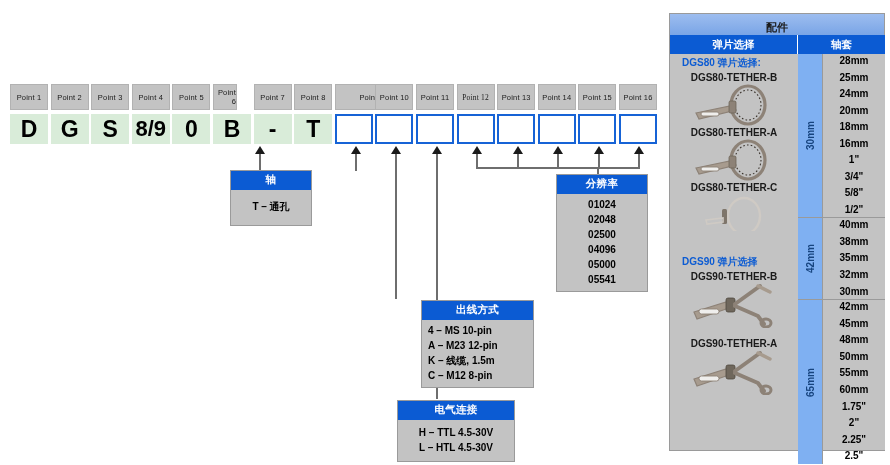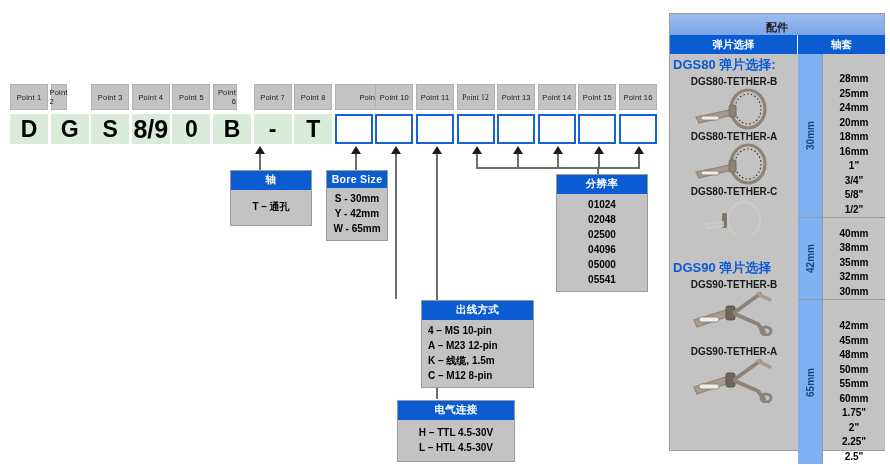--- a/index.html
+++ b/index.html
@@ -21,21 +21,21 @@
     font-size:7.5px; color:#1a1a1a; letter-spacing:.2px;
   }
   
   .code-box{
     position:absolute; height:30px;
     background:#d9ecd9;
     display:flex; align-items:center; justify-content:center;
     font-size:23px; font-weight:bold; color:#000;
     font-family:"Liberation Sans","DejaVu Sans",sans-serif;
   }
-  .code-box.small{ font-size:25px; }
+  .code-box.small{ font-size:22px; }
   .code-box.blank{
     background:#ffffff; border:2px solid #1663d6;
   }
 
   
   .lg{
     position:absolute;
     background:#c3c3c3;
     border:1px solid #9a9a9a;
   }
@@ -83,22 +83,22 @@
     font-size:10.5px; font-weight:bold;
   }
   #hdr-spring{ left:0; width:128px; border-right:1px solid #ffffff; }
   #hdr-sleeve{ left:128px; width:87px; }
 
   #spring-col{
     position:absolute; left:0; top:40px; width:128px; bottom:0;
     background:#c3c3c3; overflow:hidden;
   }
   .spring-grouphdr{
-    color:#0b5bd3; font-size:13px; font-weight:bold;
-    padding-left:3px;
+    color:#0b5bd3; font-size:10px; font-weight:bold;
+    padding-left:12px;
   }
   .spring-lbl{
     color:#1a1a1a; font-size:10px; font-weight:600;
     text-align:center;
   }
 
   
   #sleeve-col{
     position:absolute; left:128px; top:40px; width:87px; bottom:0;
     background:#c3c3c3;
@@ -111,38 +111,38 @@
   }
   .sl-tab span{
     transform:rotate(-90deg);
     white-space:nowrap;
     font-size:10px; font-weight:bold; color:#17447f;
   }
   .sl-list{
     position:absolute; left:24px; top:0; right:0; bottom:0;
     border-left:1px solid #9a9a9a;
     display:flex; flex-direction:column;
-    align-items:center; justify-content:flex-end;
+    align-items:center; justify-content:space-between;
   }
   .sl-item{
     font-size:10px; font-weight:bold; color:#000;
     line-height:14.5px;
   }
 
   
   .tether-svg{ display:block; margin:0 auto; }
 </style>
 </head>
 <body>
 
 <div id="stage">
 
   <div id="points-row">
       <div class="pt-box" style="left: 10px; top: 84px; width: 38px;">Point 1</div>
-      <div class="pt-box" style="left: 50.6px; top: 84px; width: 16px;">Point 2</div>
+      <div class="pt-box" style="left: 50.6px; top: 84px; width: 38px;">Point 2</div>
       <div class="pt-box" style="left: 91.2px; top: 84px; width: 38px;">Point 3</div>
       <div class="pt-box" style="left: 131.8px; top: 84px; width: 38px;">Point 4</div>
       <div class="pt-box" style="left: 172.4px; top: 84px; width: 38px;">Point 5</div>
       <div class="pt-box" style="left: 213px; top: 84px; width: 24px; text-align: right;">Point 6</div>
       <div class="pt-box" style="left: 253.6px; top: 84px; width: 38px;">Point 7</div>
       <div class="pt-box" style="left: 294.2px; top: 84px; width: 38px;">Point 8</div>
       <div class="pt-box" style="left: 334.8px; top: 84px; width: 54px; padding-left: 20px;">Point 9</div>
       <div class="pt-box" style="left: 375.4px; top: 84px; width: 38px;">Point 10</div>
       <div class="pt-box" style="left: 416px; top: 84px; width: 38px;">Point 11</div>
       <div class="pt-box" style="left: 456.6px; top: 84px; width: 38px; font-family: Liberation Serif, serif;">Point 12</div>
@@ -199,28 +199,20 @@
     <div class="vline" style="left:597px;top:167px;height:8px;"></div>
   </div>
 
   <div class="lg" id="lg-shaft" style="left:230px;top:170px;width:82px;">
     <div class="lg-title">轴</div>
     <div class="lg-body" id="lg-shaft-body" style="padding: 9px 6px 11px;">
         <div class="lg-row center">T – 通孔</div>
       </div>
   </div>
 
-  <div class="lg" id="lg-bore" style="left:326px;top:170px;width:62px;">
-    <div class="lg-title">Bore Size</div>
-    <div class="lg-body" id="lg-bore-body">
-        <div class="lg-row center">S - 30mm</div>
-        <div class="lg-row center">Y - 42mm</div>
-        <div class="lg-row center">W - 65mm</div>
-      </div>
-  </div>
 
   <div class="lg" id="lg-res" style="left:556px;top:174px;width:92px;">
     <div class="lg-title">分辨率</div>
     <div class="lg-body" id="lg-res-body">
         <div class="lg-row center">01024</div>
         <div class="lg-row center">02048</div>
         <div class="lg-row center">02500</div>
         <div class="lg-row center">04096</div>
         <div class="lg-row center">05000</div>
         <div class="lg-row center">05541</div>

